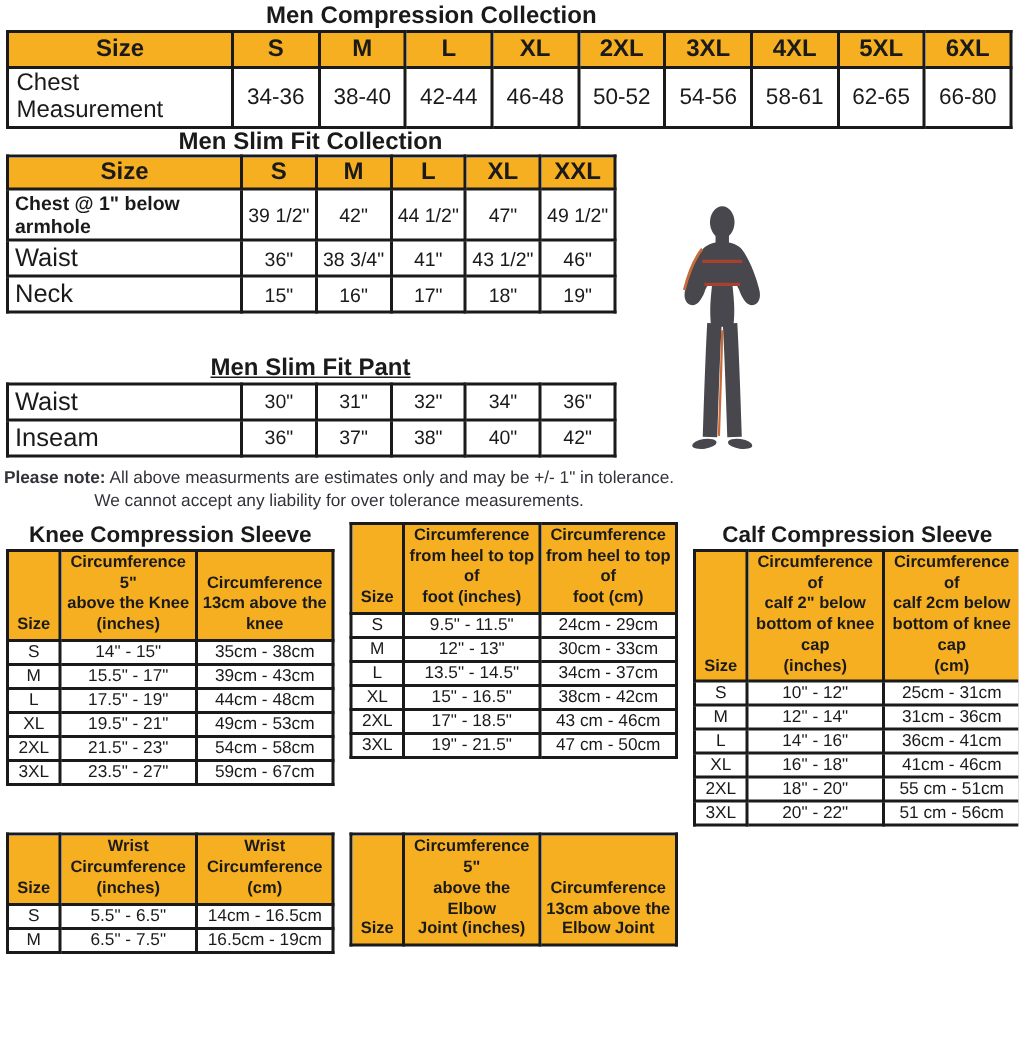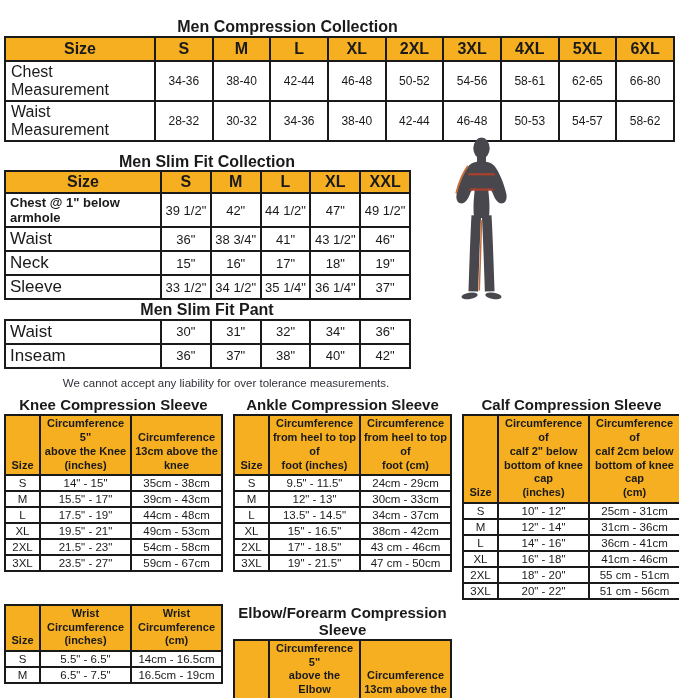--- a/index.html
+++ b/index.html
@@ -7,33 +7,33 @@
   .page {
     position: relative;
     width: 679px;
     height: 698px;
     background: #fff;
     font-family: "Liberation Sans", sans-serif;
     color: #1a1a1a;
     overflow: hidden;
   }
   .title { font-weight: 700; font-size: 16px; text-align: center; line-height: 1.1; }
-  .t1 { width: 575px; padding-top: 18px; }
+  .t1 { width: 575px; padding-top: 2px; }
   .t2, .t3 { width: 414px; }
-  .t2 { margin-top: 11px; }
-  .t3 { margin-top: 1px; }
+  .t2 { }
+  .t3 { margin-top: 28px; text-decoration: underline; }
 
   table { border-collapse: collapse; table-layout: fixed; margin-left: 4px; }
   th, td { border: 2px solid var(--border, #1a1a1a); text-align: center; padding: 1px 2px; overflow: hidden; }
   th { background: var(--header-bg, #F5AF20); font-weight: 700; }
 
   .comp { width: 671px; }
   .comp th { height: 24px; font-size: 16px; }
   .comp th:first-child { width: 150px; }
-  .comp td { height: 26px; font-size: 12px; }
+  .comp td { height: 26px; font-size: 15px; }
   .comp td:first-child { font-size: 16px; text-align: left; padding-left: 5px; }
 
   .slim { width: 407px; }
   .slim th { height: 21px; font-size: 16px; }
   .slim th:first-child { width: 156px; }
   .slim td { height: 22px; font-size: 13px; }
   .slim td:first-child { font-size: 17px; text-align: left; padding-left: 4px; }
   .slim tbody tr:first-child td { height: 17px; }
   .slim tbody tr:first-child td:first-child { font-size: 13px; font-weight: 700; }
 
@@ -86,32 +86,20 @@
           <td>34-36</td>
           <td>38-40</td>
           <td>42-44</td>
           <td>46-48</td>
           <td>50-52</td>
           <td>54-56</td>
           <td>58-61</td>
           <td>62-65</td>
           <td>66-80</td>
         </tr>
-        <tr>
-          <td>Waist Measurement</td>
-          <td>28-32</td>
-          <td>30-32</td>
-          <td>34-36</td>
-          <td>38-40</td>
-          <td>42-44</td>
-          <td>46-48</td>
-          <td>50-53</td>
-          <td>54-57</td>
-          <td>58-62</td>
-        </tr>
       </tbody>
     </table>
 
   <div class="title t2">Men Slim Fit Collection</div>
   <table class="slim">
       <thead>
         <tr>
           <th>Size</th>
           <th>S</th>
           <th>M</th>
@@ -138,28 +126,20 @@
           <td>46"</td>
         </tr>
         <tr>
           <td>Neck</td>
           <td>15"</td>
           <td>16"</td>
           <td>17"</td>
           <td>18"</td>
           <td>19"</td>
         </tr>
-        <tr>
-          <td>Sleeve</td>
-          <td>33 1/2"</td>
-          <td>34 1/2"</td>
-          <td>35 1/4"</td>
-          <td>36 1/4"</td>
-          <td>37"</td>
-        </tr>
       </tbody>
     </table>
 
   <div class="title t3">Men Slim Fit  Pant</div>
   <table class="pant">
       <tbody>
         <tr>
           <td>Waist</td>
           <td>30"</td>
           <td>31"</td>
@@ -172,20 +152,21 @@
           <td>36"</td>
           <td>37"</td>
           <td>38"</td>
           <td>40"</td>
           <td>42"</td>
         </tr>
       </tbody>
     </table>
 
   <div class="note">
+    <div><span class="b">Please note:</span> <span>All above measurments are estimates only and may be +/- 1" in tolerance.</span></div>
     <div>We cannot accept any liability for over tolerance measurements.</div>
   </div>
 
   <div class="row row1">
     <div class="mini-wrap w218">
       <div class="mini-title">Knee Compression Sleeve</div>
       <table class="mini">
           <thead>
             <tr>
               <th>Size</th>
@@ -225,21 +206,20 @@
             </tr>
             <tr>
               <td>3XL</td>
               <td>23.5" - 27"</td>
               <td>59cm - 67cm</td>
             </tr>
           </tbody>
         </table>
     </div>
     <div class="mini-wrap w218">
-      <div class="mini-title">Ankle Compression Sleeve</div>
       <table class="mini">
           <thead>
             <tr>
               <th>Size</th>
               <th>Circumference
 from heel to top of
 foot (inches)</th>
               <th>Circumference
 from heel to top of
 foot (cm)</th>
@@ -353,21 +333,20 @@
             </tr>
             <tr>
               <td>M</td>
               <td>6.5" - 7.5"</td>
               <td>16.5cm - 19cm</td>
             </tr>
           </tbody>
         </table>
     </div>
     <div class="mini-wrap w218">
-      <div class="mini-title">Elbow/Forearm Compression Sleeve</div>
       <table class="mini">
           <thead>
             <tr>
               <th>Size</th>
               <th>Circumference 5"
 above the Elbow
 Joint (inches)</th>
               <th>Circumference
 13cm above the
 Elbow Joint</th>

